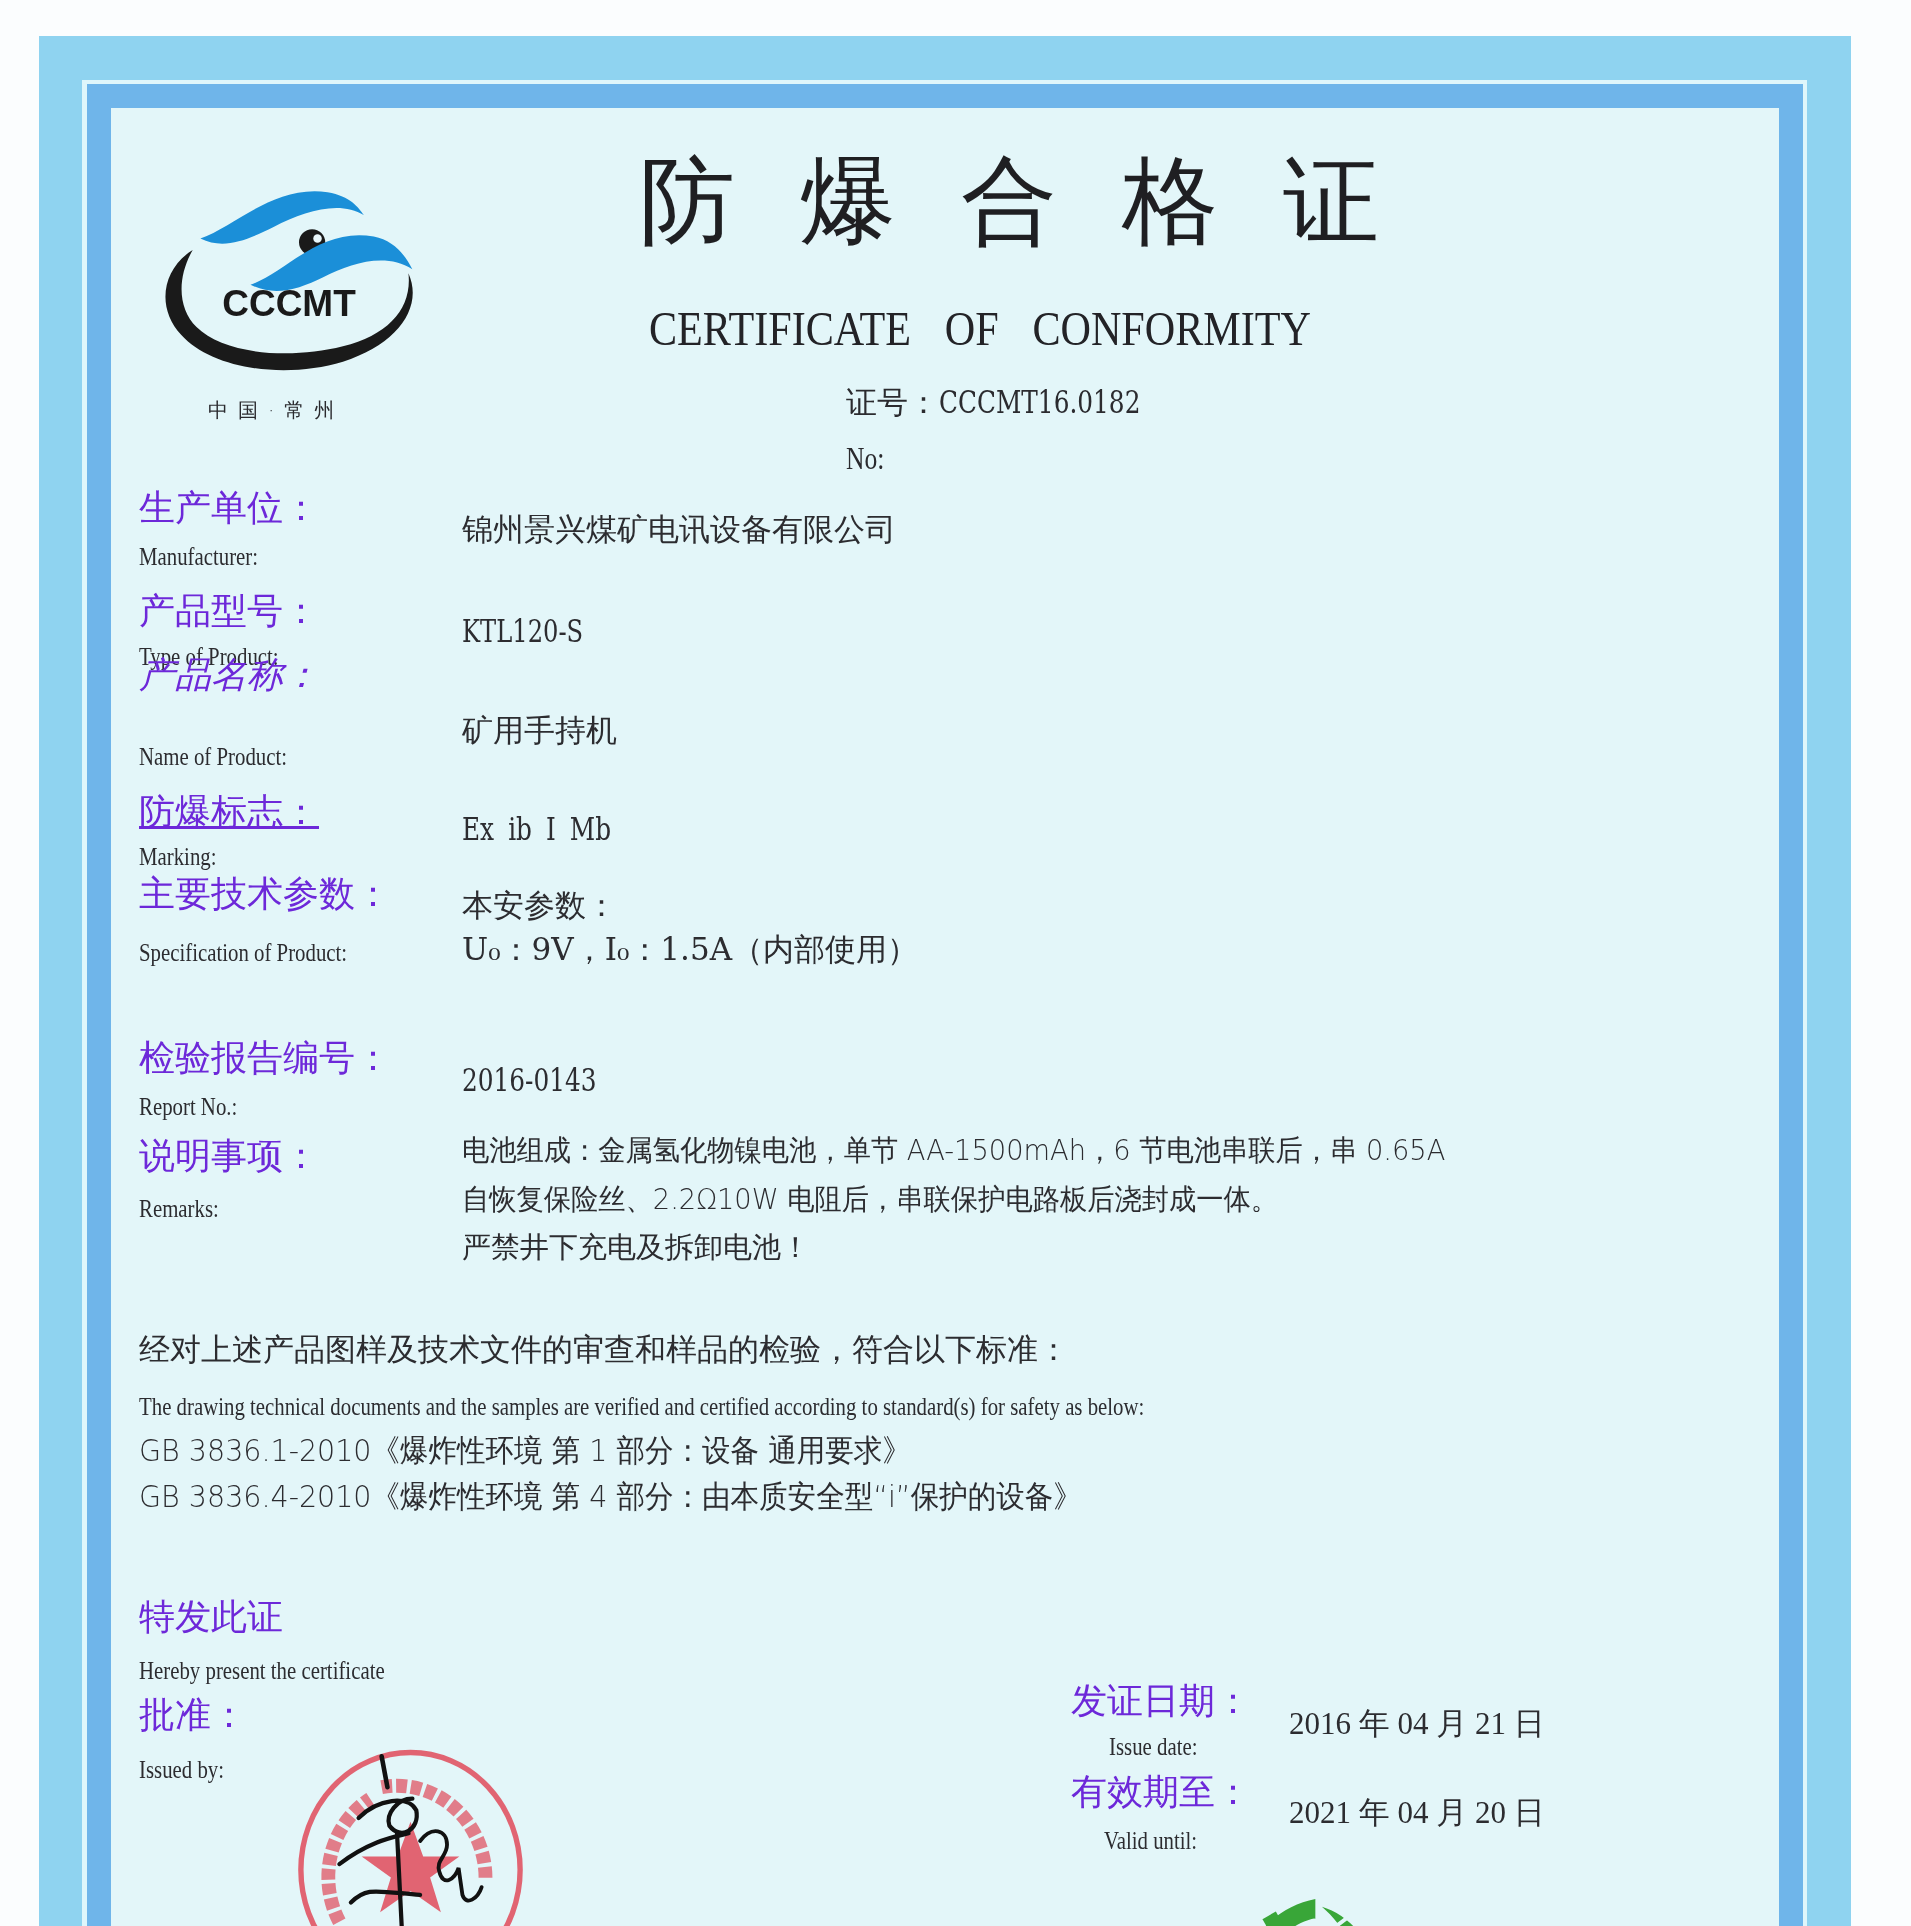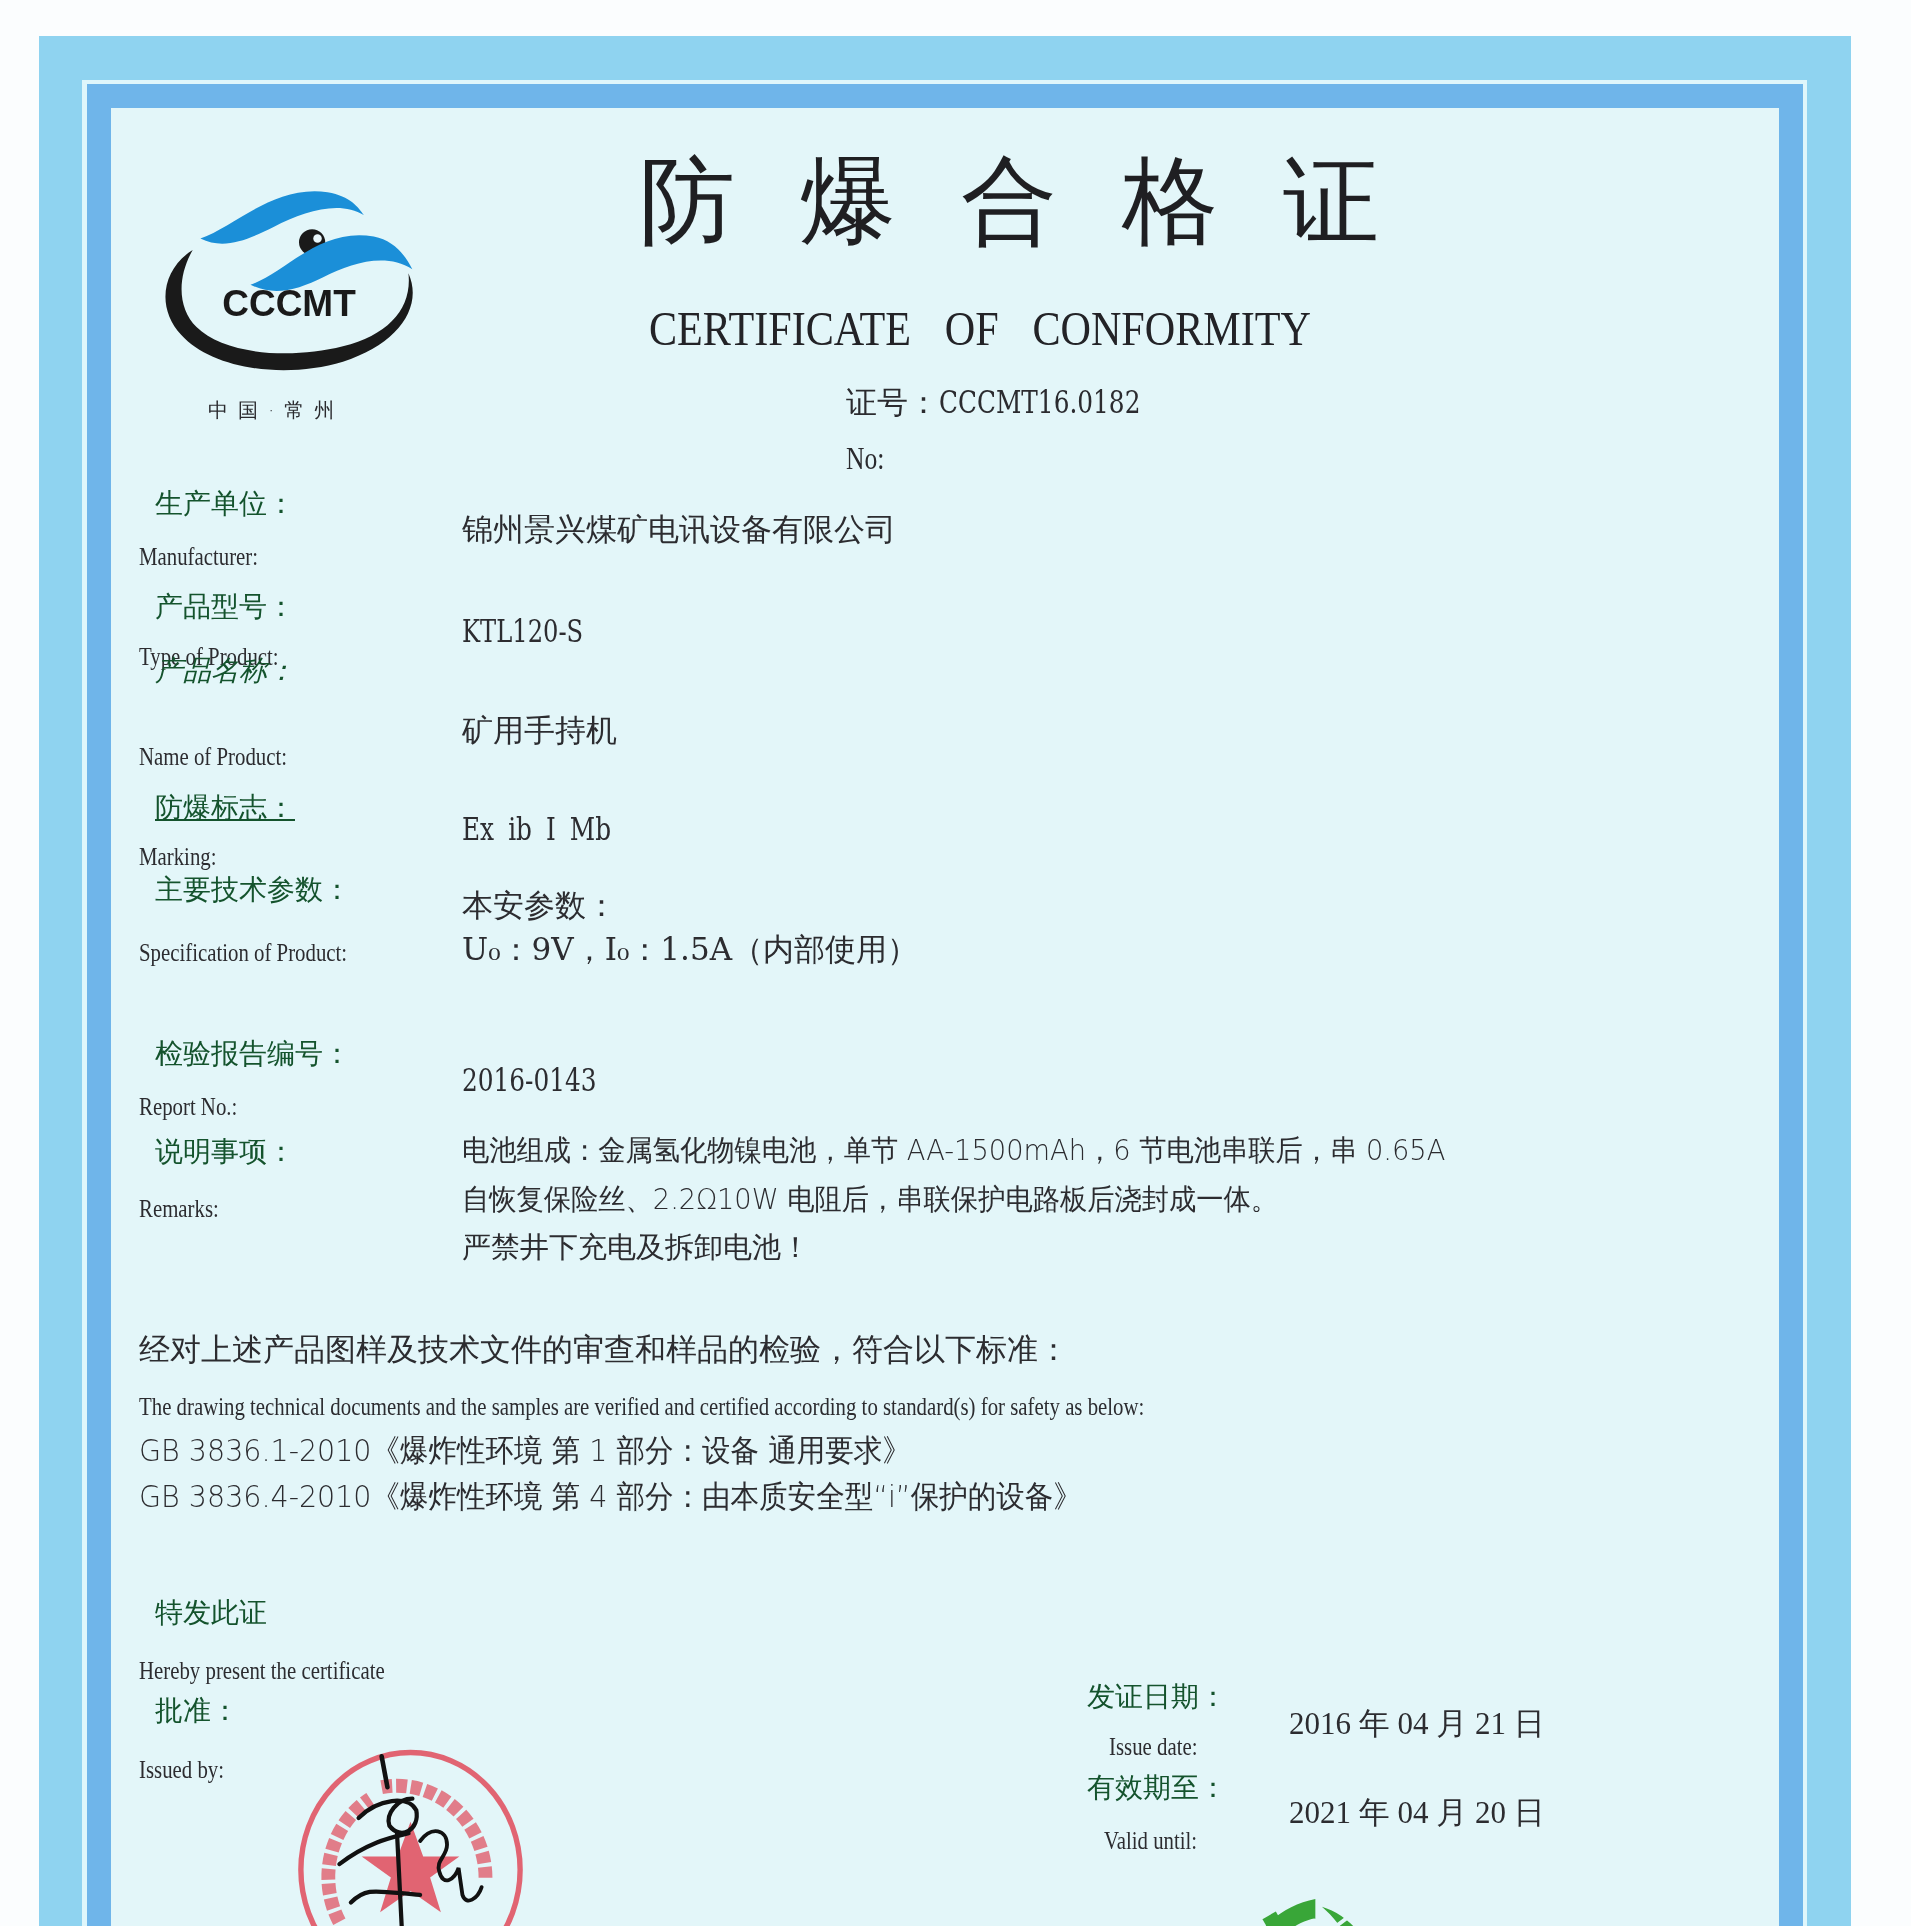--- a/index.html
+++ b/index.html
@@ -17,21 +17,21 @@
 
   .serif { font-family:"Liberation Serif","DejaVu Serif",serif; }
   .cjk   { font-family:"DejaVu Sans","Liberation Sans",sans-serif; font-weight:300; }
   .mono  { font-family:"DejaVu Serif","Liberation Serif",serif; }
 
   .title-cn { font-size:96px; letter-spacing:65px; line-height:1; color:#1f1f22; font-family:"DejaVu Serif","Liberation Serif",serif; }
   .title-en { font-size:49px; line-height:1; word-spacing:27px; color:#232327; transform:scaleX(0.86); transform-origin:left top; }
   .certno   { font-size:31px; line-height:1; color:#2b2b2f; }
   .no-en    { font-size:32px; line-height:1; transform:scaleX(0.8); transform-origin:left top; }
 
-  .lab-cn { font-size:28px; line-height:1; color:#14532d;margin-left:16px; }
+  .lab-cn { font-size:36px; line-height:1; color:#6d28d9; }
   .lab-en { font-size:25.4px; line-height:1; color:#2c2c30; transform:scaleX(0.82); transform-origin:left top; }
   .val    { font-size:31px; line-height:1; color:#2c2c30; }
   .val-sm { font-size:29px; line-height:1; color:#2c2c30; }
   .std    { font-size:31px; line-height:1; color:#2c2c30; }
   .std-en { font-size:25.4px; line-height:1; color:#2c2c30; transform:scaleX(0.82); transform-origin:left top; }
 </style>
 </head>
 <body>
 
 <div class="frame-outer"></div>

